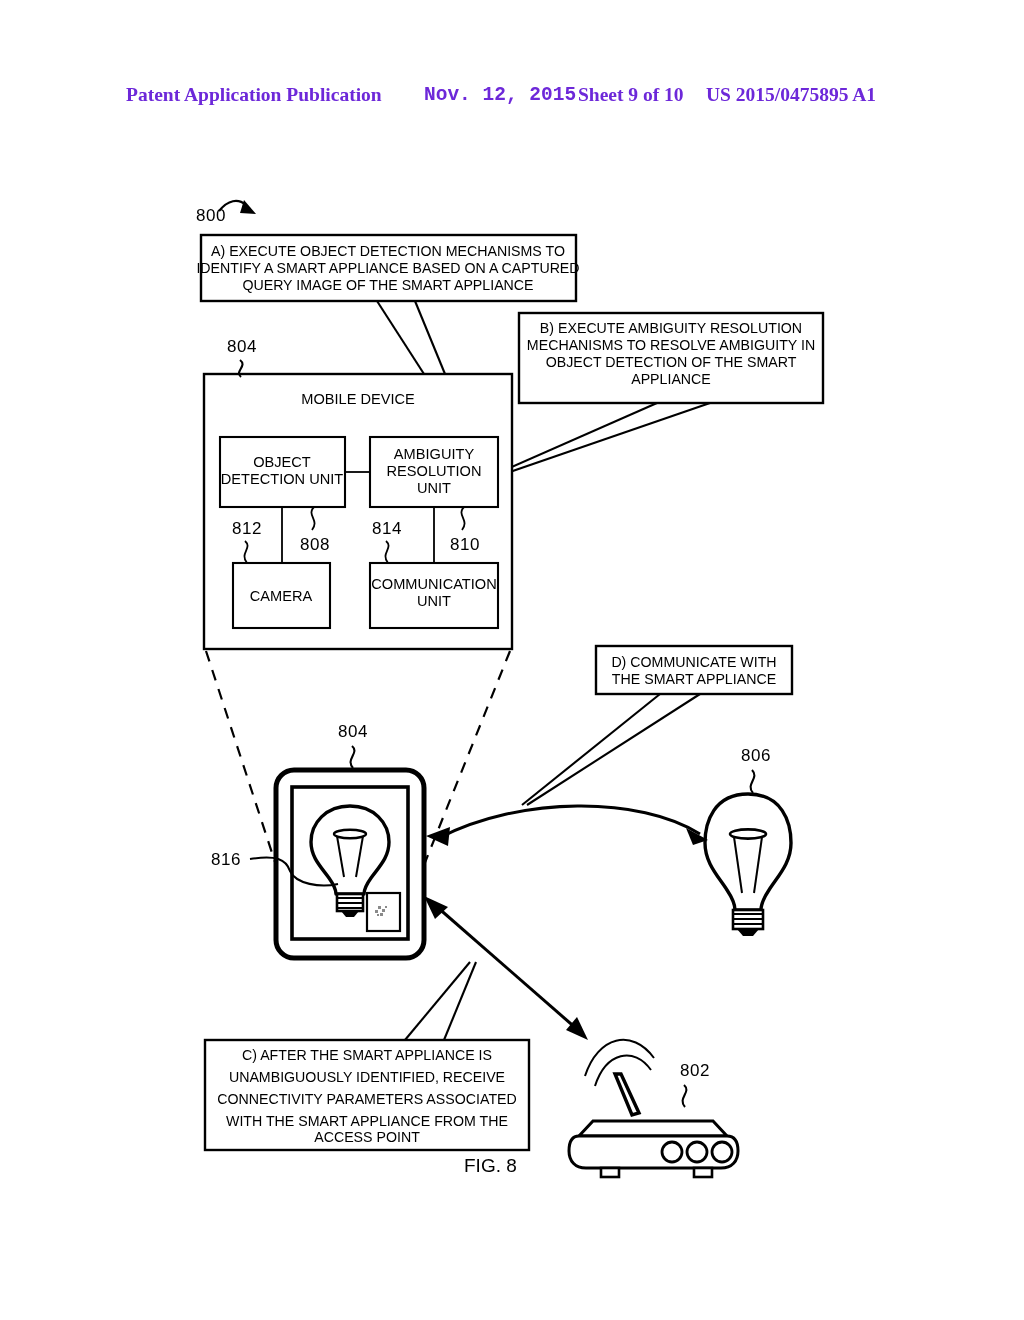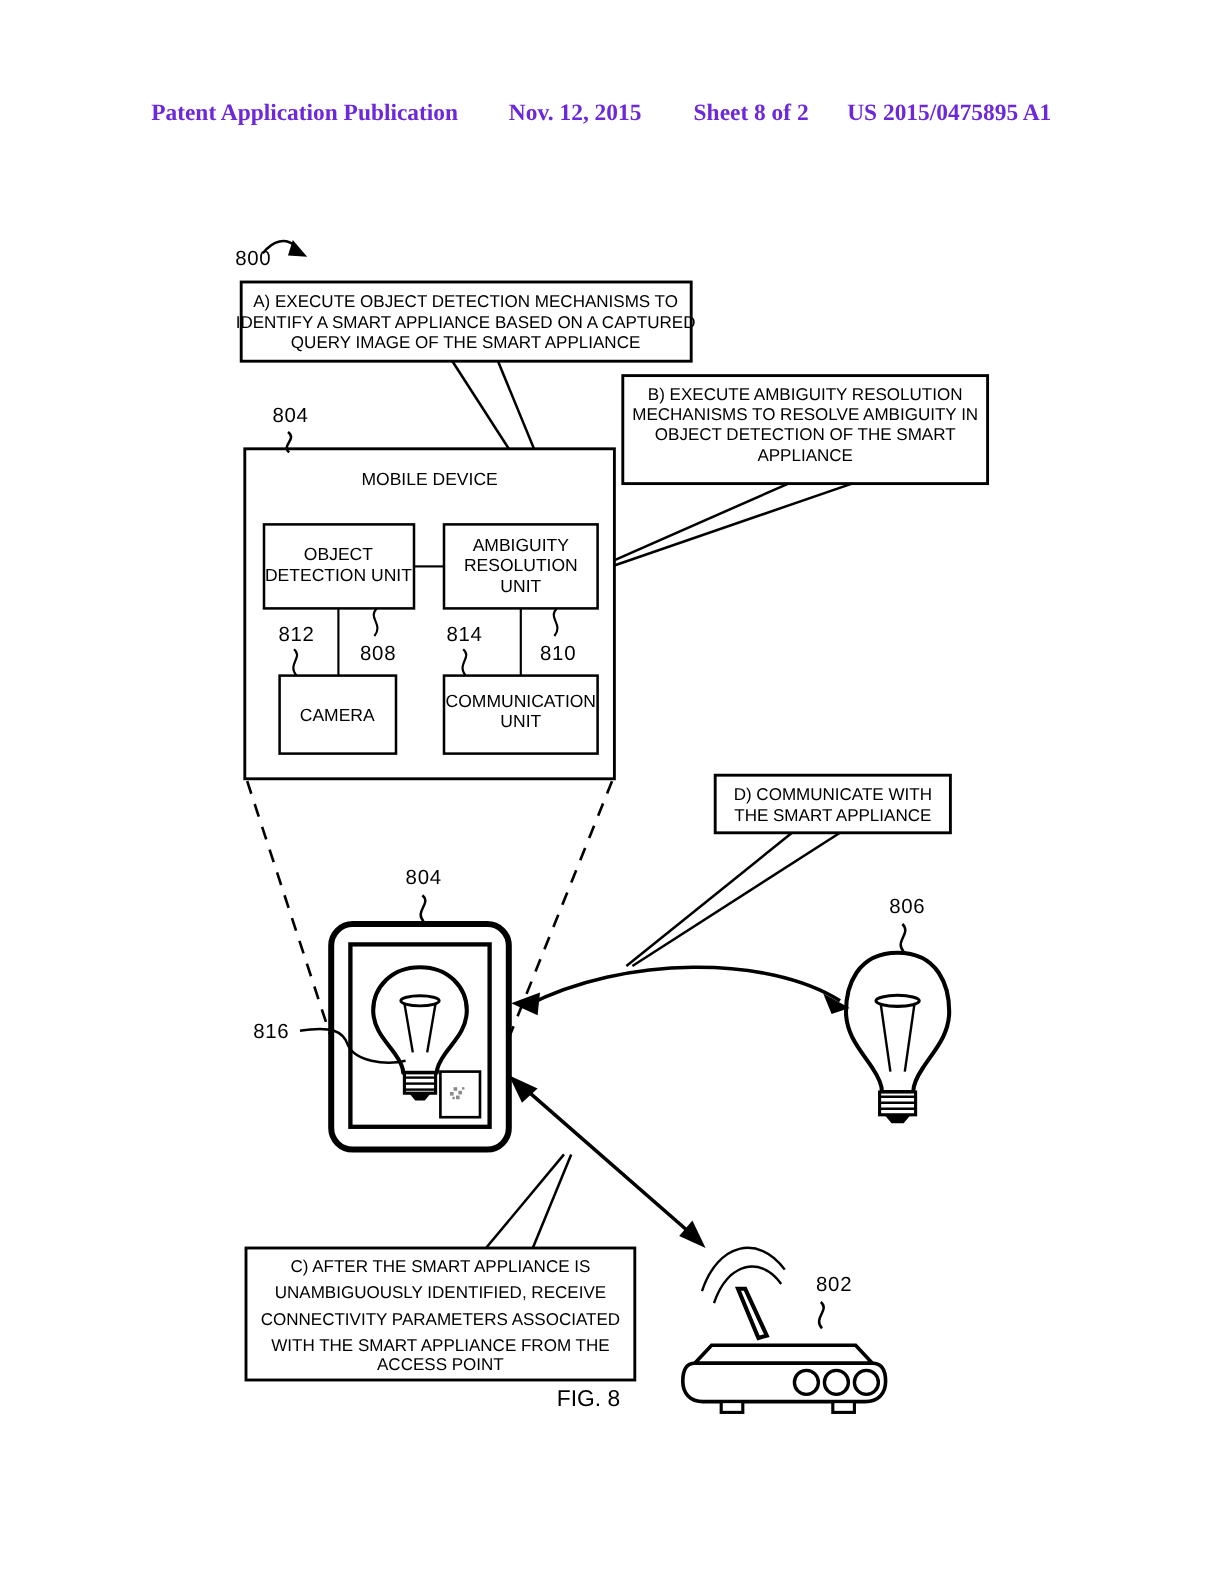--- a/index.html
+++ b/index.html
@@ -26,21 +26,21 @@
     font-weight: bold;
     font-size: 19.5px;
     color: #6d28d9;
     white-space: nowrap;
   }
   #patent-header .hdr-seg {
     position: absolute;
     top: 0;
   }
   #hdr-pub   { left: 126px; }
-  #hdr-date  { left: 424px; }
+  #hdr-date  { left: 424px; font-family: Liberation Mono, monospace; }
   #hdr-sheet { left: 578px; }
   #hdr-num   { left: 706px; }
 
   
   #figure {
     position: absolute;
     left: 0;
     top: 0;
     width: 1024px;
     height: 1320px;
@@ -116,21 +116,21 @@
     fill: none;
   }
   .solid-black { fill: #000000; }
 </style>
 </head>
 <body>
 
 <div id="patent-header">
   <span class="hdr-seg" id="hdr-pub">Patent Application Publication</span>
   <span class="hdr-seg" id="hdr-date">Nov. 12, 2015</span>
-  <span class="hdr-seg" id="hdr-sheet">Sheet 8 of 2</span>
+  <span class="hdr-seg" id="hdr-sheet">Sheet 9 of 10</span>
   <span class="hdr-seg" id="hdr-num">US 2015/0475895 A1</span>
 </div>
 
 <div id="figure">
 <svg width="1024" height="1320" viewBox="0 0 1024 1320" xmlns="http://www.w3.org/2000/svg">
 
   <g>
     <text class="ref-num" x="196" y="221">800</text>
     <path class="lead" d="M 219 211 C 228 200 238 198 246 205"></path>
     <polygon class="solid-black" points="244,200 256,214 240,213"></polygon>

